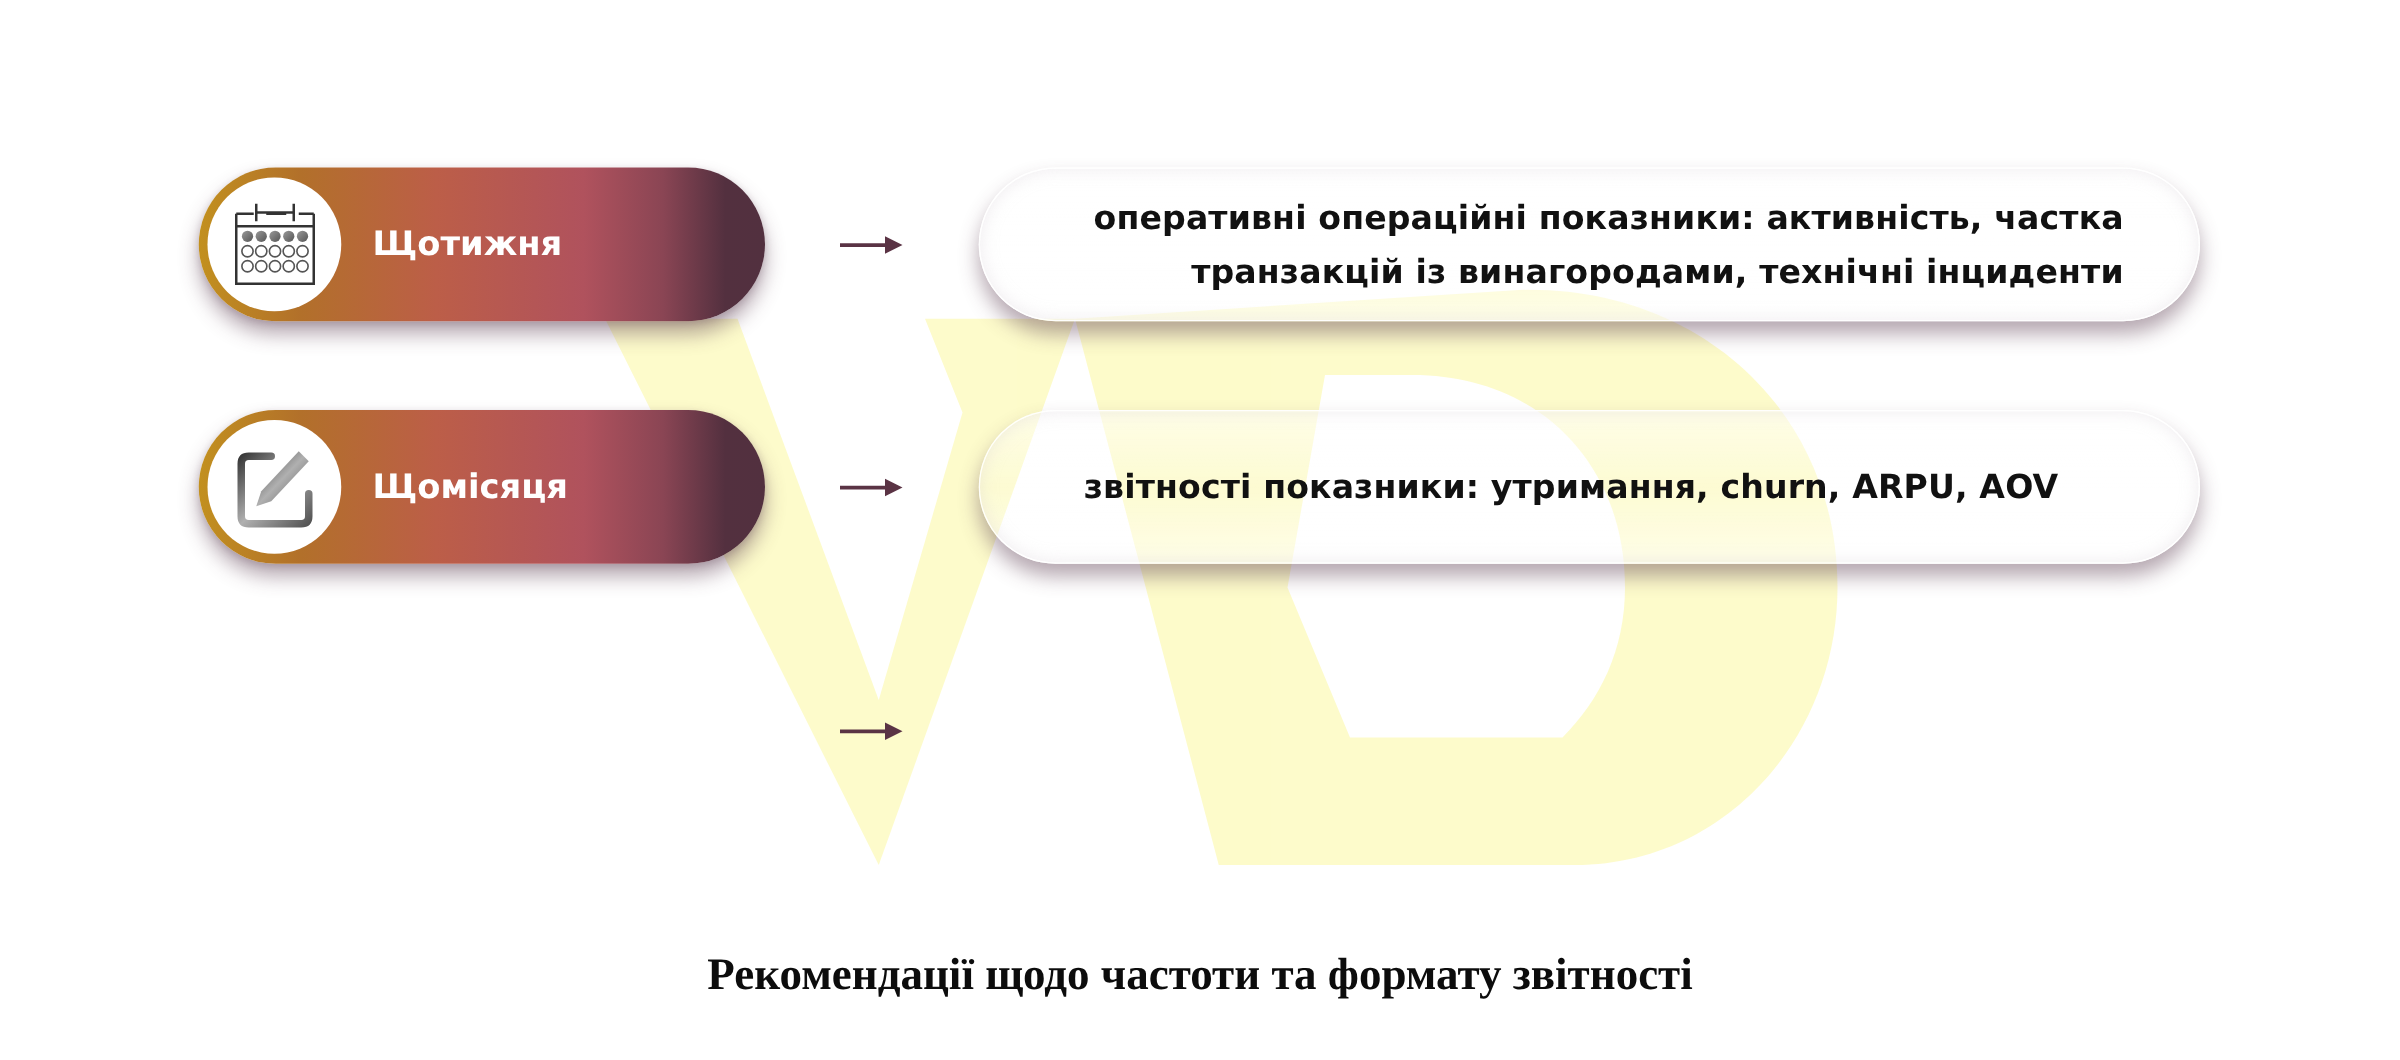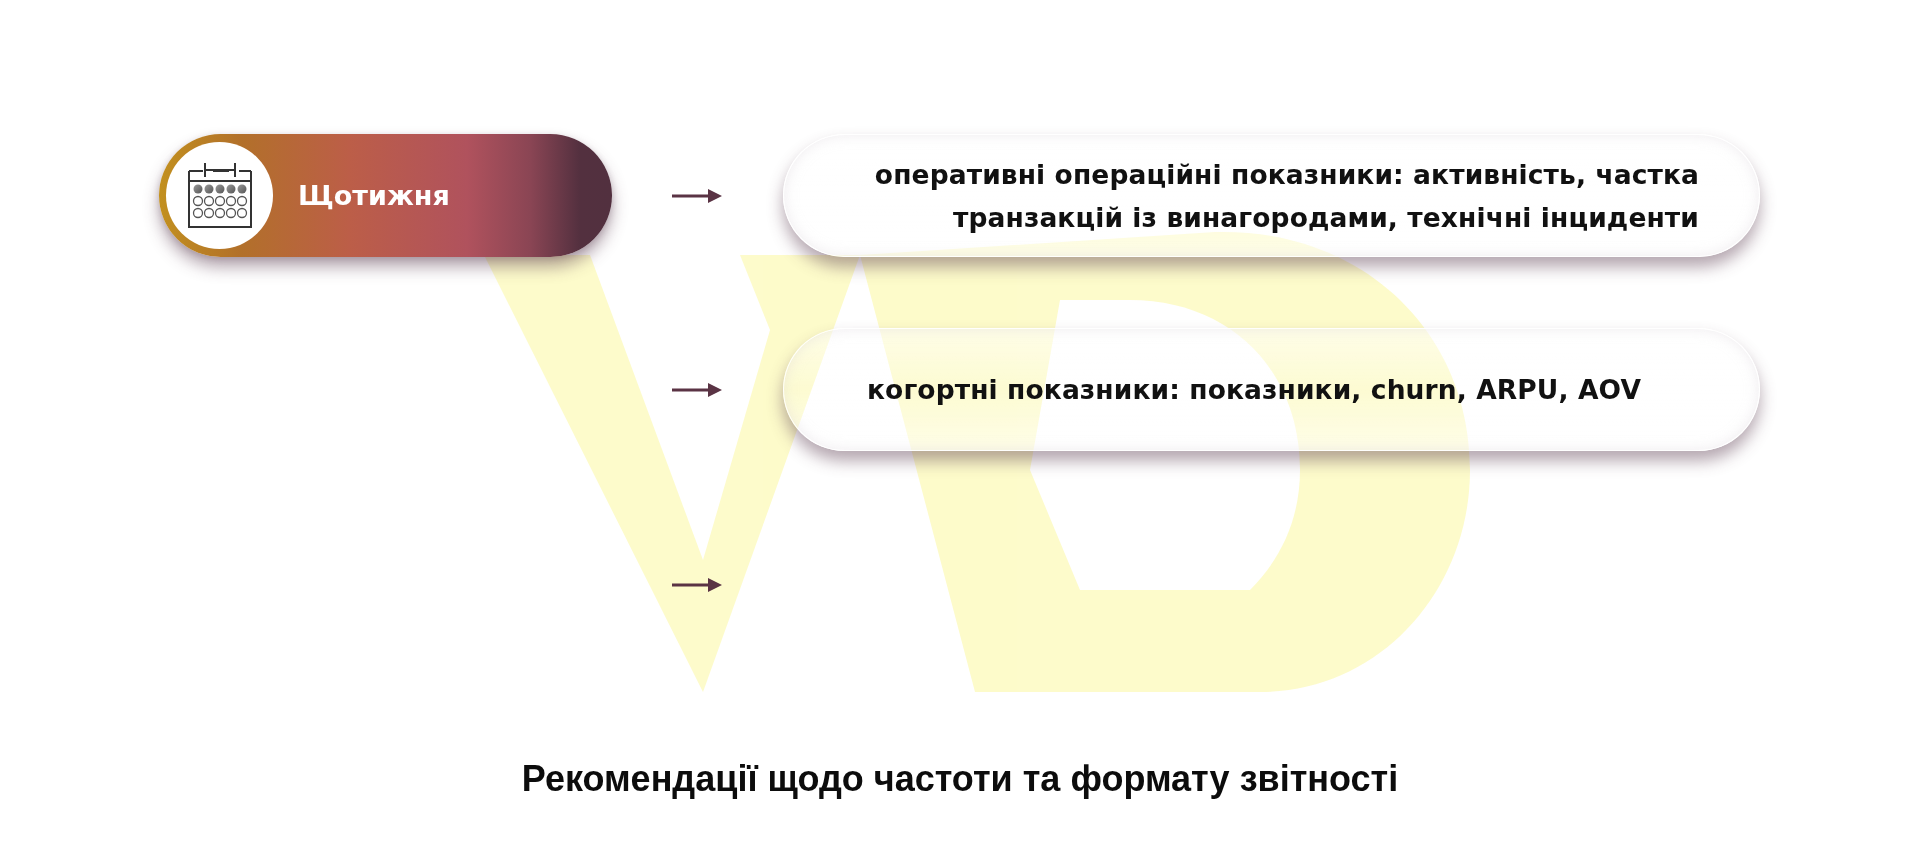--- a/index.html
+++ b/index.html
@@ -31,21 +31,21 @@
     box-sizing: border-box;
   }
   .box-text {
     position: absolute; left: 83px; right: 60px; top: 0; height: 121px;
     display: flex; align-items: center;
     color: #111111; font-weight: bold; font-size: 26.5px; line-height: 43px;
     font-family: "DejaVu Sans", sans-serif; letter-spacing: 0.1px; text-align: right;
   }
   .title {
     position: absolute; left: 0; top: 758px; width: 1920px; text-align: center;
-    font-weight: bold; font-size: 36px; color: #0c0c0c; font-family: Liberation Sans, sans-serif;
+    font-weight: bold; font-size: 36px; color: #0c0c0c; font-family: Liberation Serif, serif;
     z-index: 1;
   }
 </style>
 </head>
 <body>
 
 <svg class="watermark" viewBox="0 0 1920 848" xmlns="http://www.w3.org/2000/svg">
   <g fill="#fdfbc8" opacity="0.95">
 
     <path d="M 484 255 L 590 255 L 703 560 L 770 330 L 740 255 L 860 255 L 703 692 Z"></path>
@@ -96,26 +96,42 @@
   <svg class="arrow" viewBox="0 0 52 20">
     <path d="M0 10 H38" stroke="#5a3344" stroke-width="3"></path>
     <path d="M36 3 L50 10 L36 17 Z" fill="#5a3344"></path>
   </svg>
   <div class="box">
     <div class="box-text">оперативні операційні показники: активність, частка транзакцій із винагородами, технічні інциденти</div>
   </div>
 </div>
 
 <div class="row" style="top:328px;">
+  <div class="pill">
+    <div class="pill-icon">
+      <svg width="70" height="70" viewBox="0 0 70 70">
+        <defs>
+          <linearGradient id="peng" x1="0" y1="0" x2="1" y2="1">
+              <stop offset="0" stop-color="#3a3a3a"></stop>
+              <stop offset="0.5" stop-color="#b0b0b0"></stop>
+              <stop offset="1" stop-color="#555"></stop>
+            </linearGradient>
+        </defs>
+        <path d="M32 10 H14 C10 10 8 12 8 16 V58 C8 62 10 64 14 64 H56 C60 64 62 62 62 58 V40" fill="none" stroke="url(#peng)" stroke-width="6" stroke-linecap="round"></path>
+        <path d="M54 6 L62 14 L32 46 L20 50 L24 38 Z" fill="url(#peng)"></path>
+      </svg>
+    </div>
+    <span class="pill-label">Щомісяця</span>
+  </div>
   <svg class="arrow" viewBox="0 0 52 20">
     <path d="M0 10 H38" stroke="#5a3344" stroke-width="3"></path>
     <path d="M36 3 L50 10 L36 17 Z" fill="#5a3344"></path>
   </svg>
   <div class="box">
-    <div class="box-text">когортні показники: показники, churn, ARPU, AOV</div>
+    <div class="box-text">звітності показники: утримання, churn, ARPU, AOV</div>
   </div>
 </div>
 
 <div class="row" style="top:523px;">
   <svg class="arrow" viewBox="0 0 52 20">
     <path d="M0 10 H38" stroke="#5a3344" stroke-width="3"></path>
     <path d="M36 3 L50 10 L36 17 Z" fill="#5a3344"></path>
   </svg>
 </div>
 

